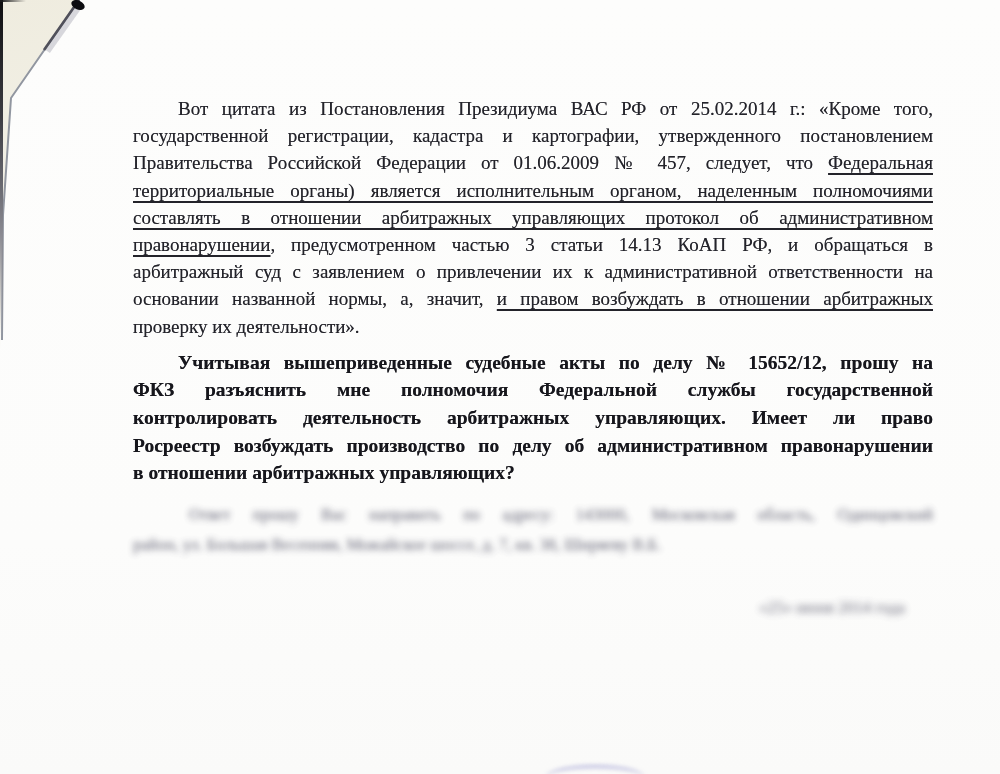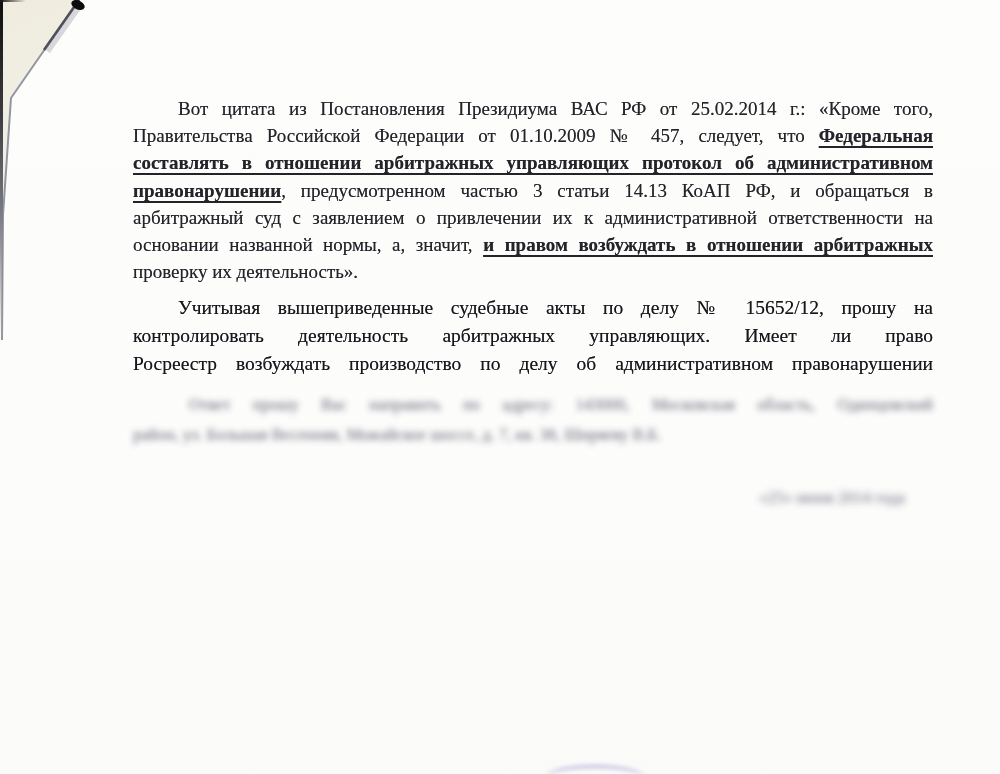--- a/index.html
+++ b/index.html
@@ -57,39 +57,38 @@
   }
   .para .line.indent { padding-left: 45px; }
   .para .line.last { text-align-last: left; }
   .para.normal {
     line-height: 27.2px;
     text-shadow: 0 0 0.5px rgba(30,30,38,0.55);
   }
   .para.bold {
     margin-top: 9px;
     line-height: 27.6px;
-    font-weight: normal;
+    font-weight: bold;
     font-size: 19.5px;
     color: #16161c;
     text-shadow: 0 0 0.6px rgba(10,10,16,0.6);
   }
   .para.blurred {
     margin-top: 13px;
     font-size: 16.5px;
     line-height: 30px;
     color: #45455a;
     filter: blur(3.4px);
     opacity: 0.85;
   }
   .para.blurred .line.indent { padding-left: 56px; }
   .u {
     text-decoration: underline;
     text-decoration-thickness: 1.8px;
     text-underline-offset: 3.5px;
-    font-weight: bold;
   }
   .date-line {
     margin-top: 38px;
     padding-right: 28px;
     text-align: right;
     font-size: 16.5px;
     color: #45455a;
     filter: blur(3.6px);
     opacity: 0.8;
   }
@@ -107,31 +106,35 @@
     <ellipse cx="78" cy="5" rx="7" ry="4.5" fill="#0c0c10" transform="rotate(25 78 5)"></ellipse>
   </svg>
   <div class="edge-left"></div>
   <div class="edge-top"></div>
   <div class="stamp-hint"></div>
 
   <div class="content">
     <div id="paragraphs">
         <div class="para normal">
           <div class="line indent"><span>Вот цитата из Постановления Президиума ВАС РФ от 25.02.2014 г.: «Кроме того,</span></div>
-          <div class="line"><span>Правительства Российской Федерации от 01.10.2009 № 457, следует, что </span><span class="u">Федеральная</span></div>
+          <div class="line"><span>государственной регистрации, кадастра и картографии, утвержденного постановлением</span></div>
+          <div class="line"><span>Правительства Российской Федерации от 01.06.2009 № 457, следует, что </span><span class="u">Федеральная</span></div>
+          <div class="line"><span class="u">территориальные органы) является исполнительным органом, наделенным полномочиями</span></div>
           <div class="line"><span class="u">составлять в отношении арбитражных управляющих протокол об административном</span></div>
           <div class="line"><span class="u">правонарушении</span><span>, предусмотренном частью 3 статьи 14.13 КоАП РФ, и обращаться в</span></div>
           <div class="line"><span>арбитражный суд с заявлением о привлечении их к административной ответственности на</span></div>
           <div class="line"><span>основании названной нормы, а, значит, </span><span class="u">и правом возбуждать в отношении арбитражных</span></div>
-          <div class="line last"><span>проверку их деятельность».</span></div>
+          <div class="line last"><span>проверку их деятельности».</span></div>
         </div>
         <div class="para bold">
           <div class="line indent"><span>Учитывая вышеприведенные судебные акты по делу № 15652/12, прошу на</span></div>
+          <div class="line"><span>ФКЗ разъяснить мне полномочия Федеральной службы государственной</span></div>
           <div class="line"><span>контролировать деятельность арбитражных управляющих. Имеет ли право</span></div>
           <div class="line"><span>Росреестр возбуждать производство по делу об административном правонарушении</span></div>
+          <div class="line last"><span>в отношении арбитражных управляющих?</span></div>
         </div>
         <div class="para blurred">
           <div class="line indent"><span>Ответ прошу Вас направить по адресу: 143000, Московская область, Одинцовский</span></div>
           <div class="line last"><span>район, ул. Большая Весенняя, Можайское шоссе, д. 7, кв. 38, Ширяеву В.Б.</span></div>
         </div>
       </div>
     <div class="date-line">«25» июня 2014 года</div>
   </div>
 
 </div>

